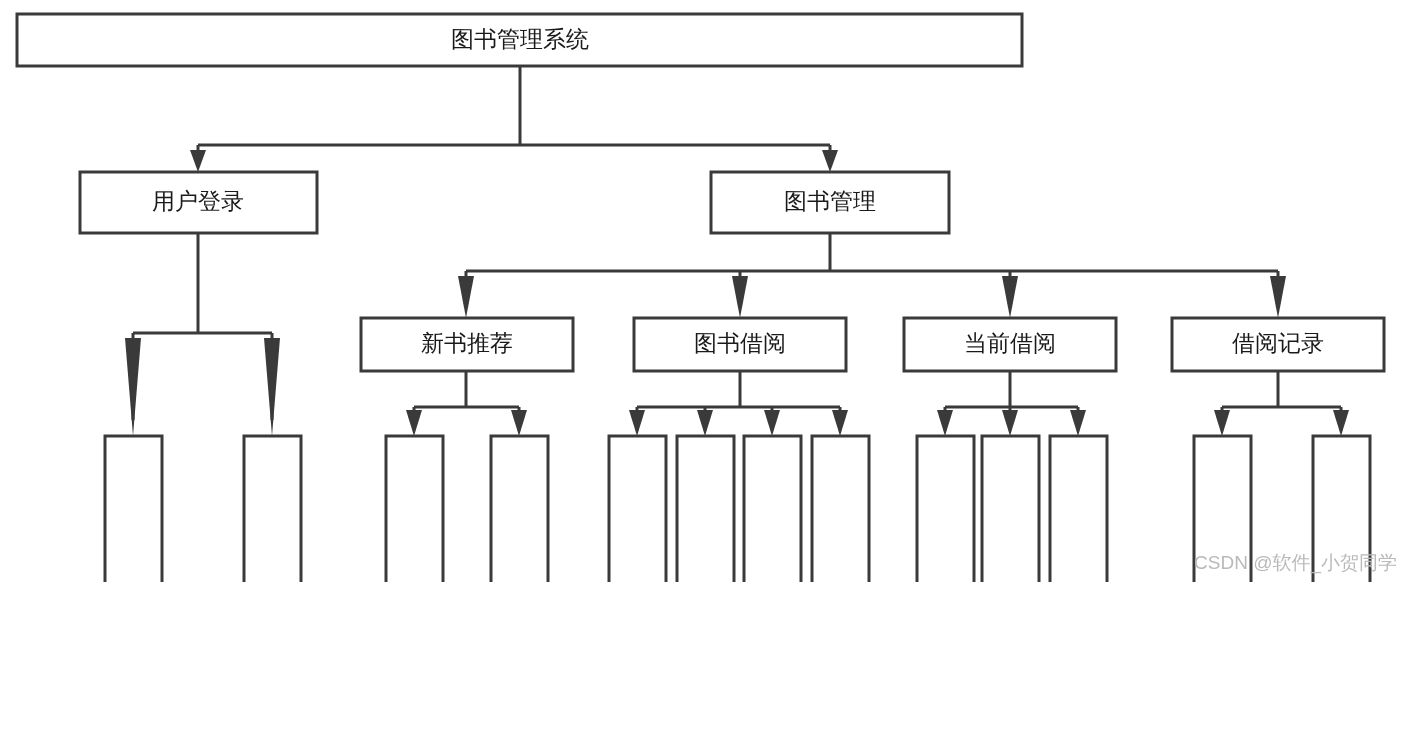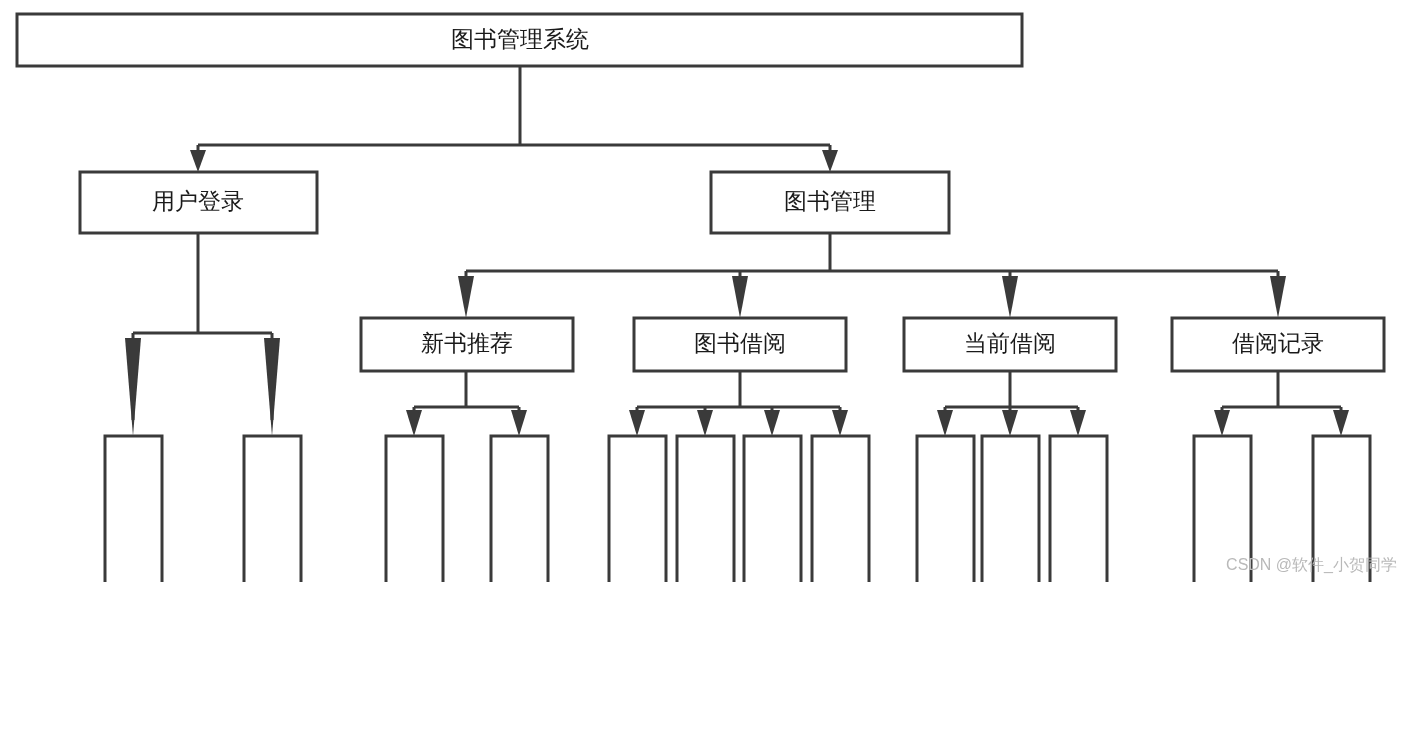--- a/index.html
+++ b/index.html
@@ -62,21 +62,21 @@
     letter-spacing: 2px;
     color: #1a1a1a;
     white-space: nowrap;
     pointer-events: none;
   }
   .watermark {
     position: absolute;
     right: 8px;
     bottom: 6px;
     font-family: "Liberation Sans", "DejaVu Sans", sans-serif;
-    font-size: 16px;
+    font-size: 19px;
     color: #b9b9b9;
     white-space: nowrap;
     user-select: none;
   }
 </style>
 </head>
 <body>
 
 <div id="diagram-root">
 

